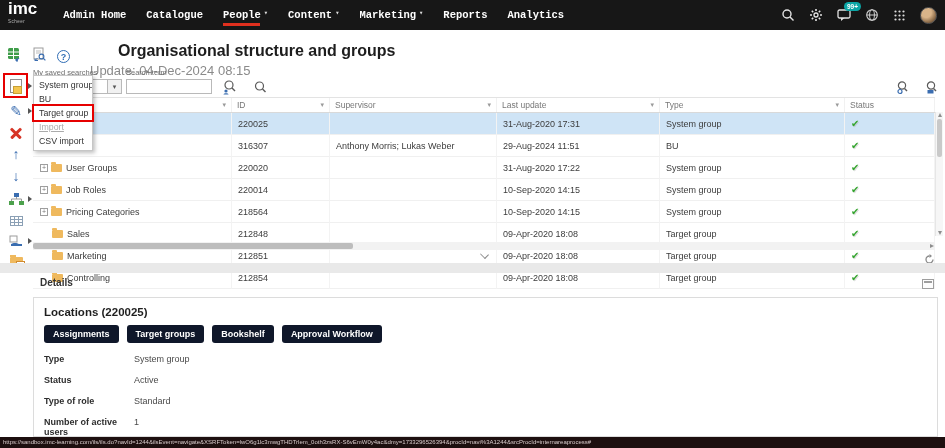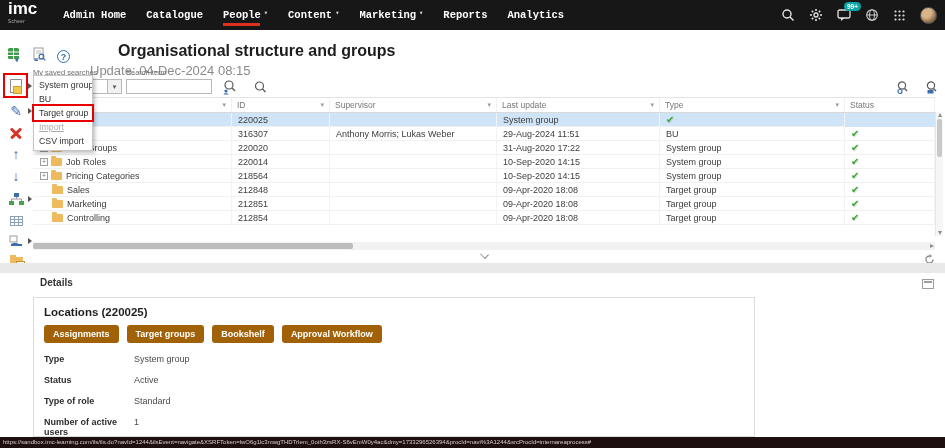--- a/index.html
+++ b/index.html
@@ -69,21 +69,21 @@
   .red-box { position:absolute; left:3px; top:73px; width:25px; height:25px;
              border:2px solid #e60000; z-index:12; }
 
   
   .tablewrap { position:absolute; left:33px; top:97px; width:902px; border-top:1px solid #e3e3e3; background:#fff; }
   .thead, .tr { display:grid; grid-template-columns:199px 98px 167px 163px 185px 90px; }
   .thead { height:15px; border-bottom:1px solid #d9d9d9; }
   .th { font-size:8.5px; color:#787878; display:flex; align-items:center; justify-content:space-between;
         padding:0 5px; border-right:1px solid #f1f1f1; overflow:hidden; white-space:nowrap; }
   .th-caret { font-size:7px; color:#9a9a9a; cursor:pointer; }
-  .tr { height:14px; background:#fff; }
+  .tr { height:22px; background:#fff; }
   .tr.selected { background:#cfe4f6; }
   .td { font-size:9px; color:#3c3c3c; display:flex; align-items:center; padding:0 6px;
         border-right:1px solid #f3f3f3; border-bottom:1px solid #f0f0f0; overflow:hidden; white-space:nowrap; }
   .name-cell { padding-left:7px; }
   .exp { width:8px; height:8px; border:1px solid #9e9e9e; background:#fff; color:#777;
          font-size:7px; line-height:6px; text-align:center; margin-right:3px; flex:none; cursor:pointer; }
   .folder { display:inline-block; width:11px; height:8px; background:#efb95e; border-radius:1px;
             position:relative; margin-right:4px; flex:none; }
   .folder::before { content:""; position:absolute; top:-2px; left:0; width:5px; height:2px;
                     background:#efb95e; border-radius:1px 1px 0 0; }
@@ -104,25 +104,25 @@
   .collapse-chevron { position:absolute; left:481px; top:251px; width:7px; height:7px;
             border-right:1.5px solid #888; border-bottom:1.5px solid #888; transform:rotate(45deg) scaleY(.8); }
   .refresh { position:absolute; left:924px; top:251px; cursor:pointer; }
 
   
   .gray-band { position:absolute; left:0; top:263px; width:945px; height:10px; background:#e9e9e9; }
   .details-title { position:absolute; left:40px; top:277px; font-size:10px; font-weight:bold; color:#333; }
   .collapse-box { position:absolute; left:922px; top:279px; width:12px; height:10px;
                   border:1px solid #9e9e9e; background:#fdfdfd; cursor:pointer; }
   .collapse-box::after { content:""; position:absolute; left:1px; top:1px; right:1px; height:2px; background:#9e9e9e; }
-  .card { position:absolute; left:33px; top:297px; width:722px; height:140px;
+  .card { position:absolute; left:33px; top:297px; width:905px; height:140px;
           border:1px solid #dcdcdc; background:#fff; padding:8px 10px; }
   .card-title { font-size:11.5px; font-weight:bold; color:#1f1f1f; }
   .dbtn-row { display:flex; gap:8px; margin-top:7px; }
-  .dbtn { background:#a16207; color:#fff; border:none; border-radius:3px; font-size:9px; font-weight:bold;
+  .dbtn { background:#0f172a; color:#fff; border:none; border-radius:3px; font-size:9px; font-weight:bold;
           padding:4px 9px; font-family:"Liberation Sans",sans-serif; cursor:pointer; }
   .fields { margin-top:11px; }
   .field-row { display:flex; margin-bottom:11px; }
   .flabel { width:90px; font-size:9px; font-weight:bold; color:#2e2e2e; }
   .fvalue { font-size:9px; color:#4a4a4a; }
 
   
   .statusbar { position:absolute; left:0; top:437px; width:945px; height:11px; background:#1d0f0f;
                color:#d8cccc; font-size:6px; line-height:11px; padding-left:3px;
                white-space:nowrap; overflow:hidden; }
@@ -359,20 +359,21 @@
         <span>Status</span>
       </div>
     </div>
   <div>
       <div class="tr selected">
         <div class="td name-cell">
           <span></span>
         </div>
         <div class="td">220025</div>
         <div class="td"></div>
+        <div class="td">31-Aug-2020 17:31</div>
         <div class="td">System group</div>
         <div class="td">
           <span class="check">✔</span>
         </div>
       </div>
       <div class="tr">
         <div class="td name-cell">
           <span></span>
         </div>
         <div class="td">316307</div>

